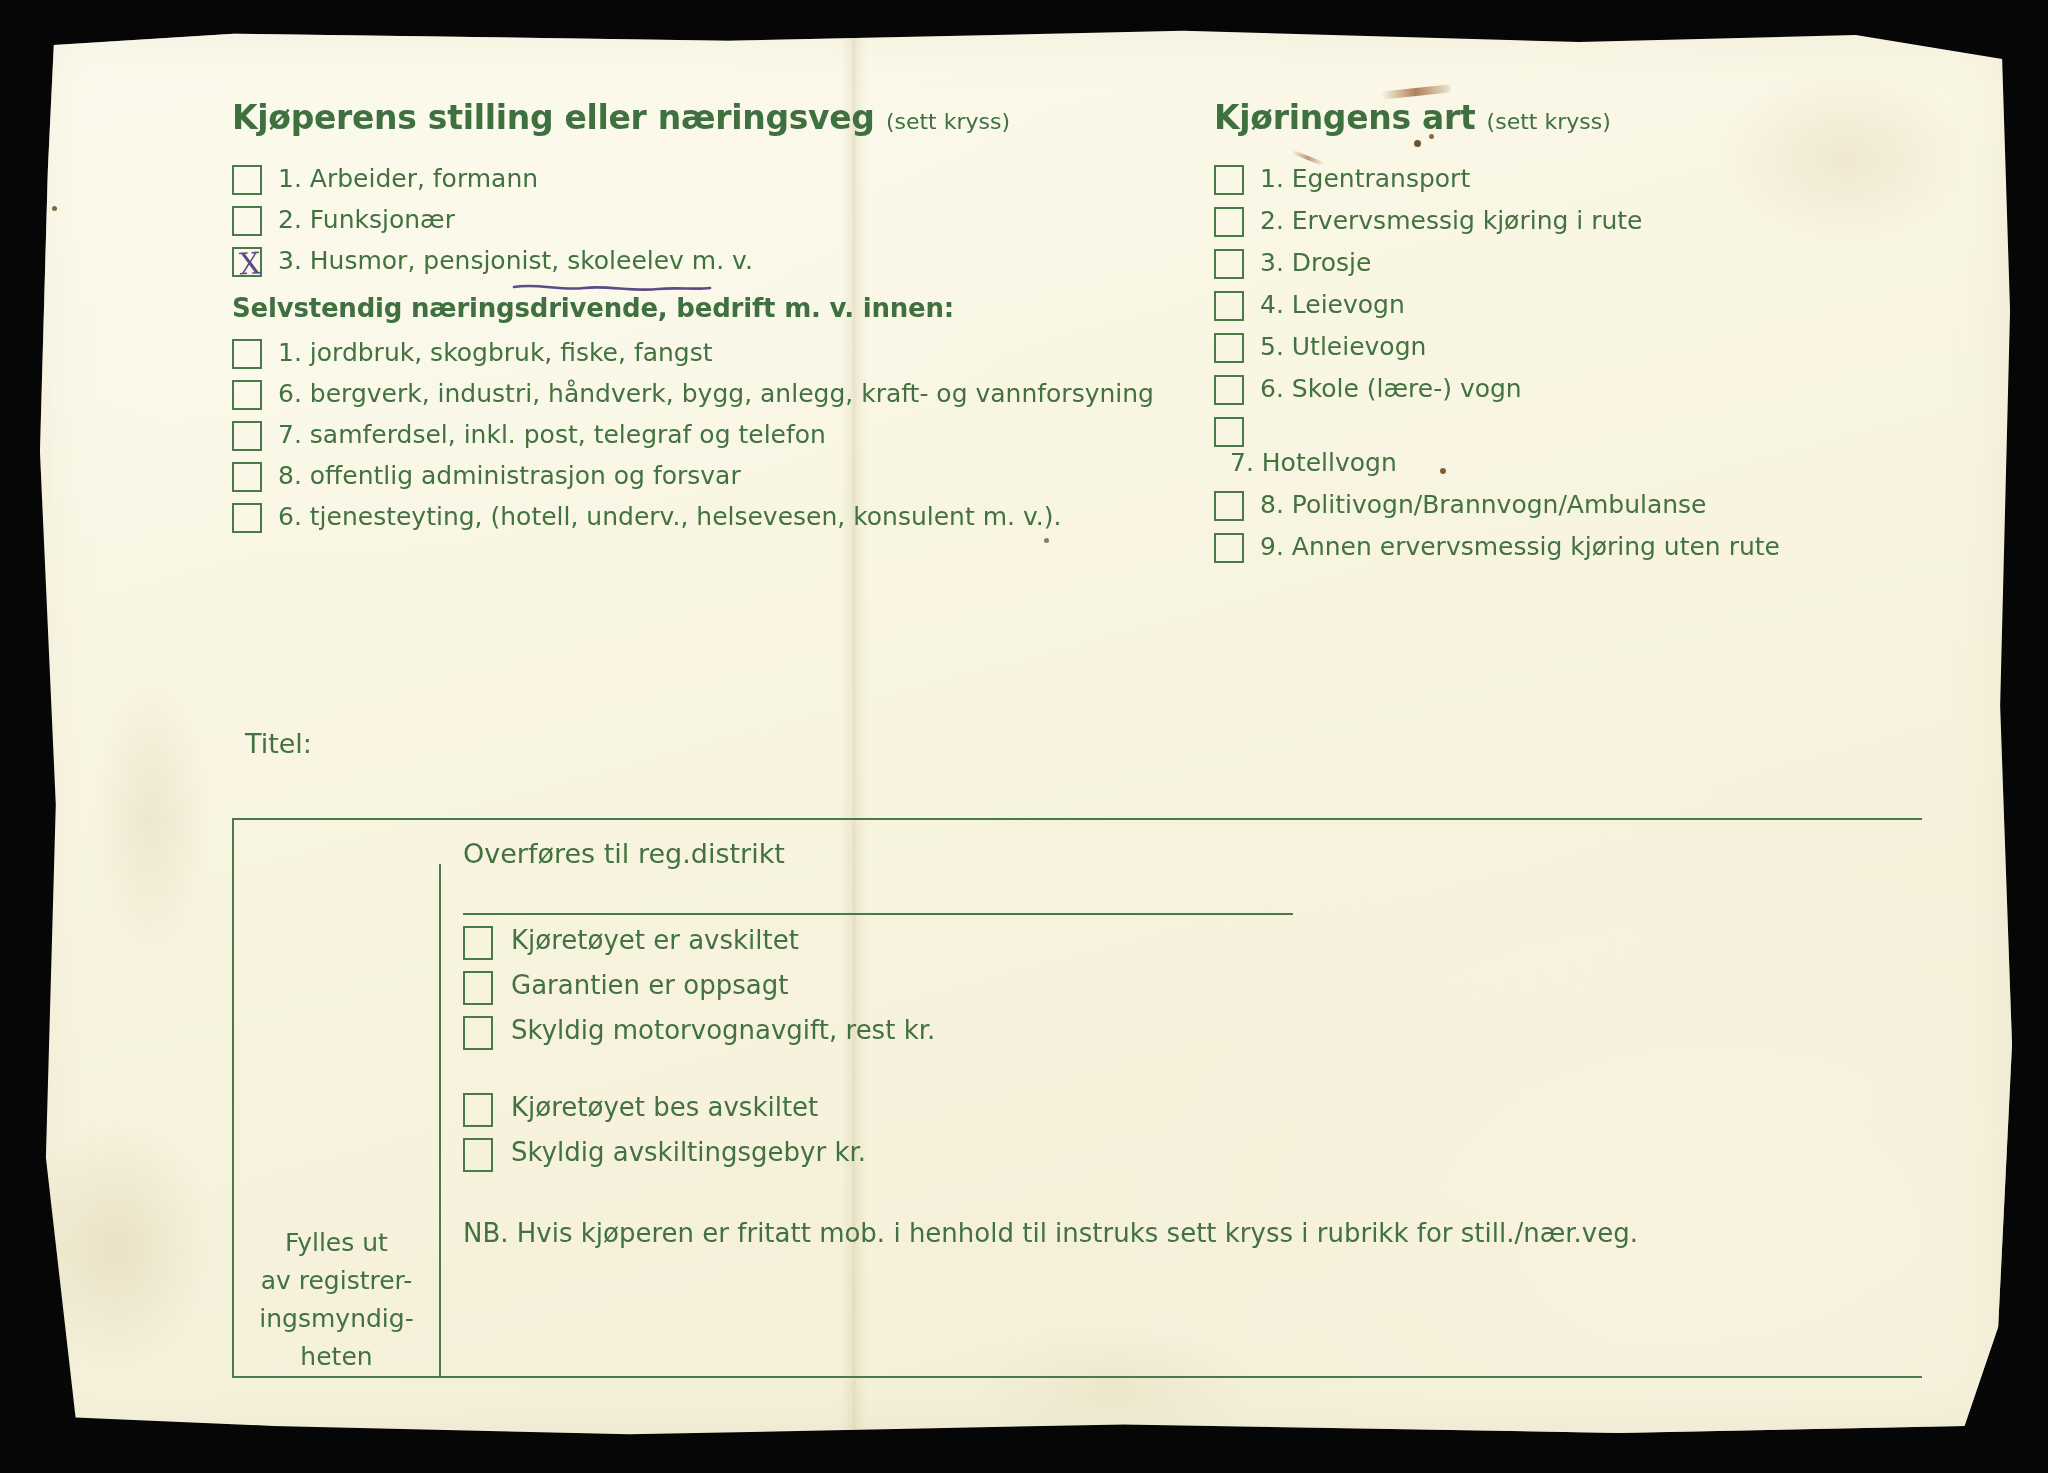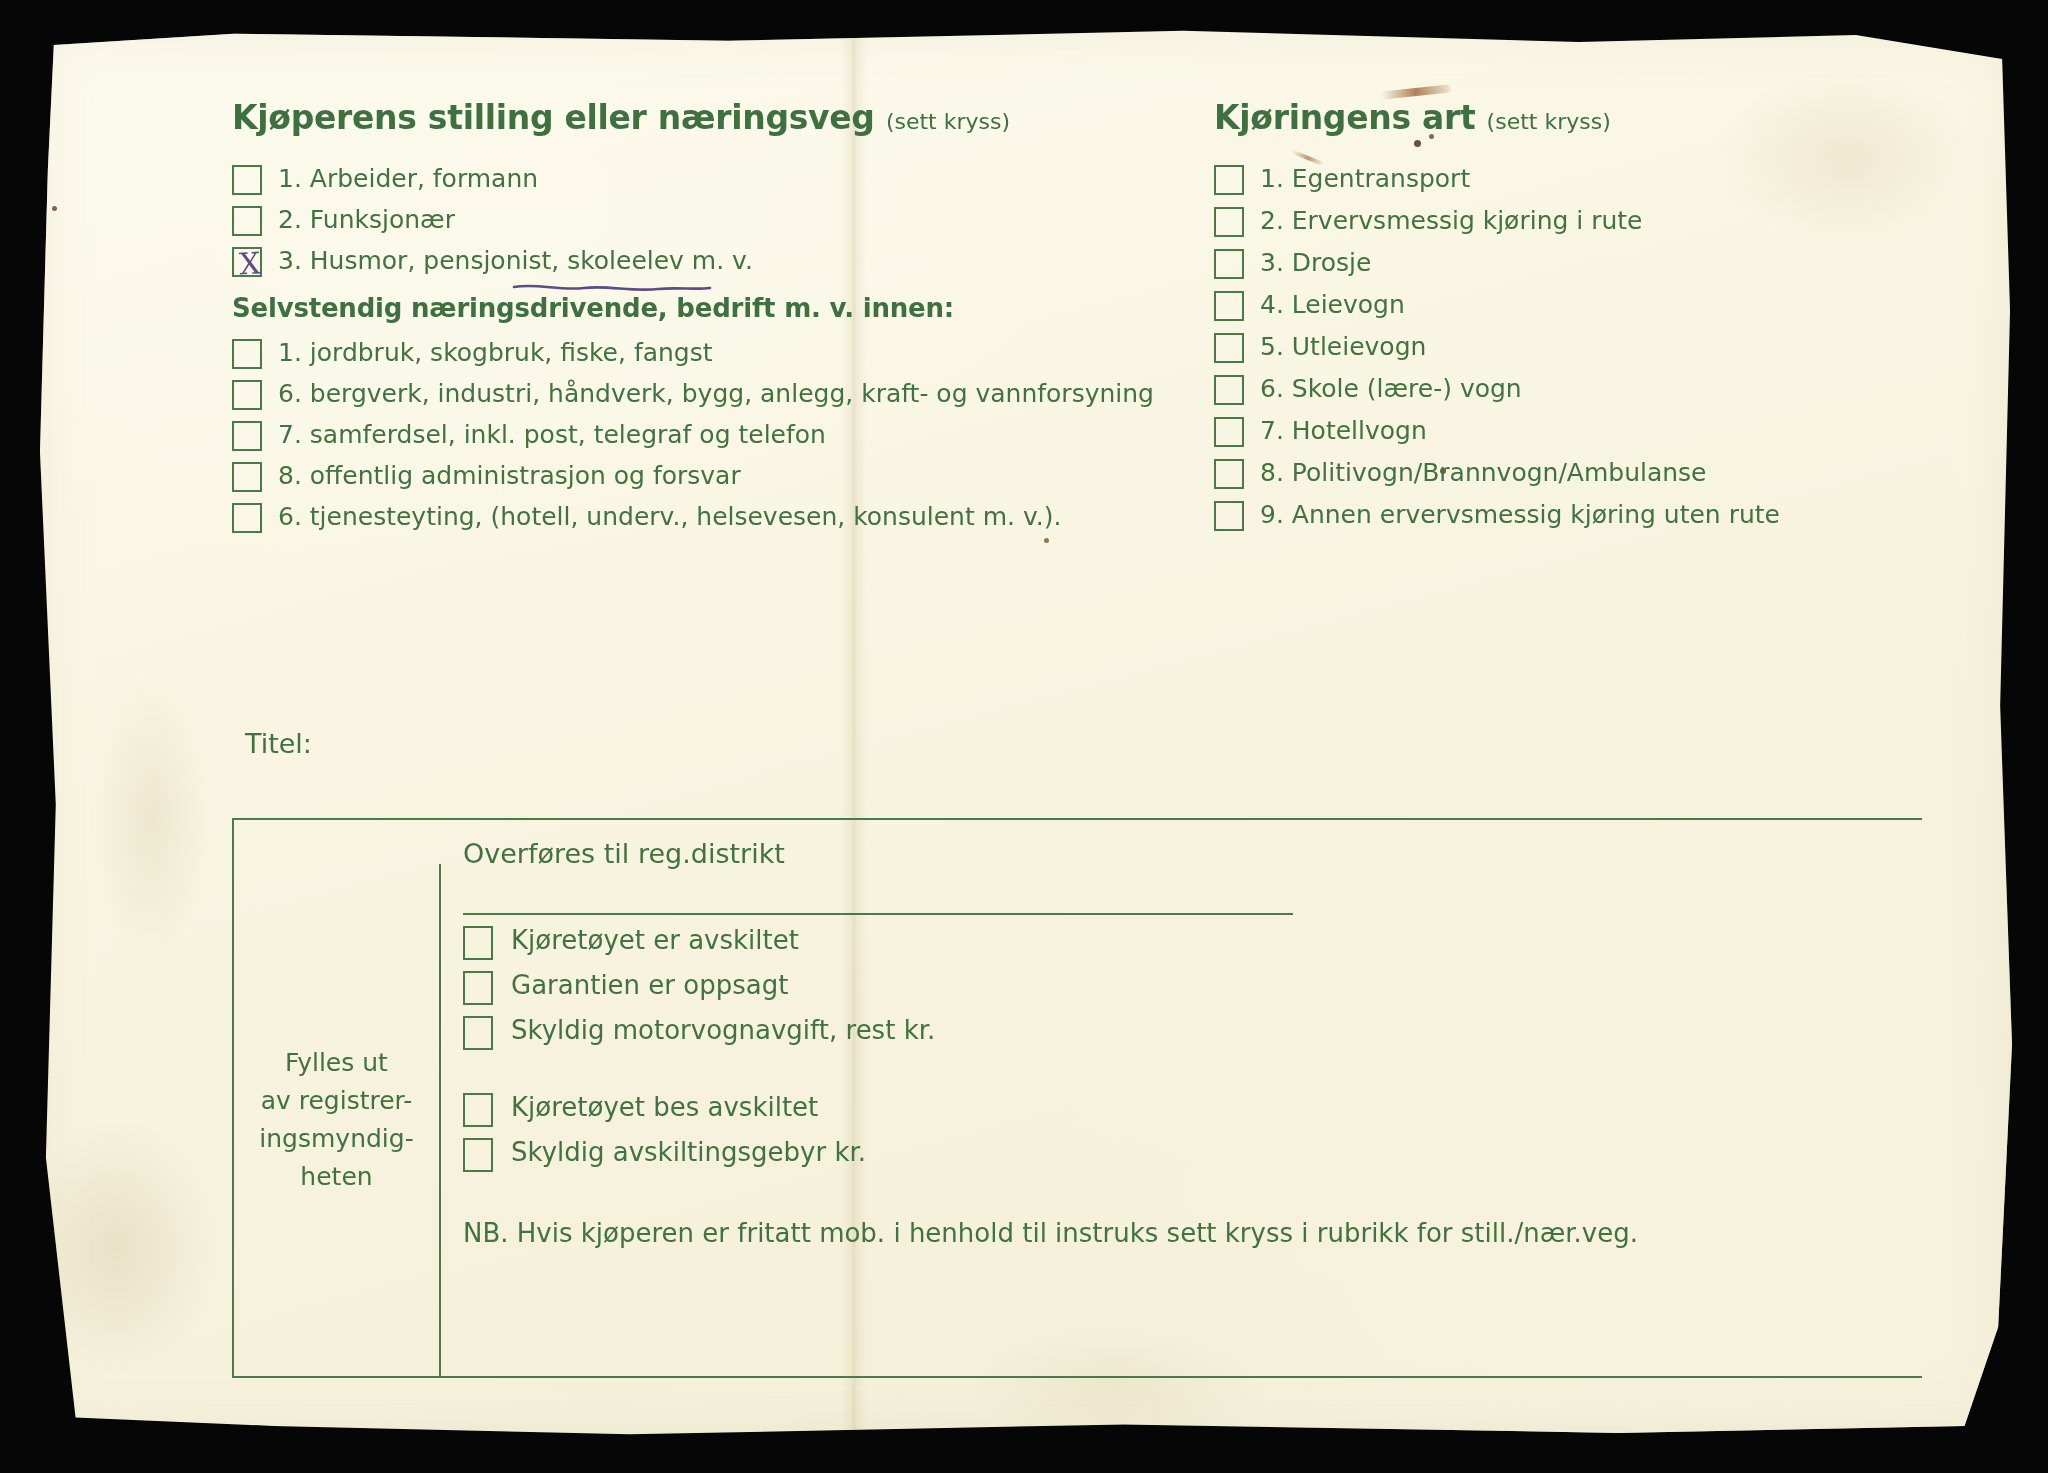--- a/index.html
+++ b/index.html
@@ -160,21 +160,21 @@
     left: 196px; top: 790px;
     width: 1690px; height: 560px;
     border: 2px solid #4a7a48;
     border-right: none;
     display: flex;
   }
   #reg-box-left {
     width: 207px;
     border-right: 2px solid #4a7a48;
     display: flex;
-    align-items: center;
+    align-items: flex-end;
     justify-content: center;
     flex: 0 0 207px;
     margin-top: 44px;
   }
   #reg-auth-label {
     text-align: center;
     font-size: 25px;
     color: #41723f;
     line-height: 1.52;
   }
@@ -356,21 +356,21 @@
         <div class="cb-row" style="margin-bottom:10px;">
           <span class="cb"></span>
           <span class="cb-label">5. Utleievogn</span>
         </div>
 
         <div class="cb-row" style="margin-bottom:10px;">
           <span class="cb"></span>
           <span class="cb-label">6. Skole (lære-) vogn</span>
         </div>
 
-        <div class="cb-row" style="margin-bottom:10px;">
+        <div class="cb-row" style="margin-bottom:10px;flex-direction:column;">
           <span class="cb"></span>
           <span class="cb-label">7. Hotellvogn</span>
         </div>
 
         <div class="cb-row" style="margin-bottom:10px;">
           <span class="cb"></span>
           <span class="cb-label">8. Politivogn/Brannvogn/Ambulanse</span>
         </div>
 
         <div class="cb-row" style="margin-bottom:10px;">

